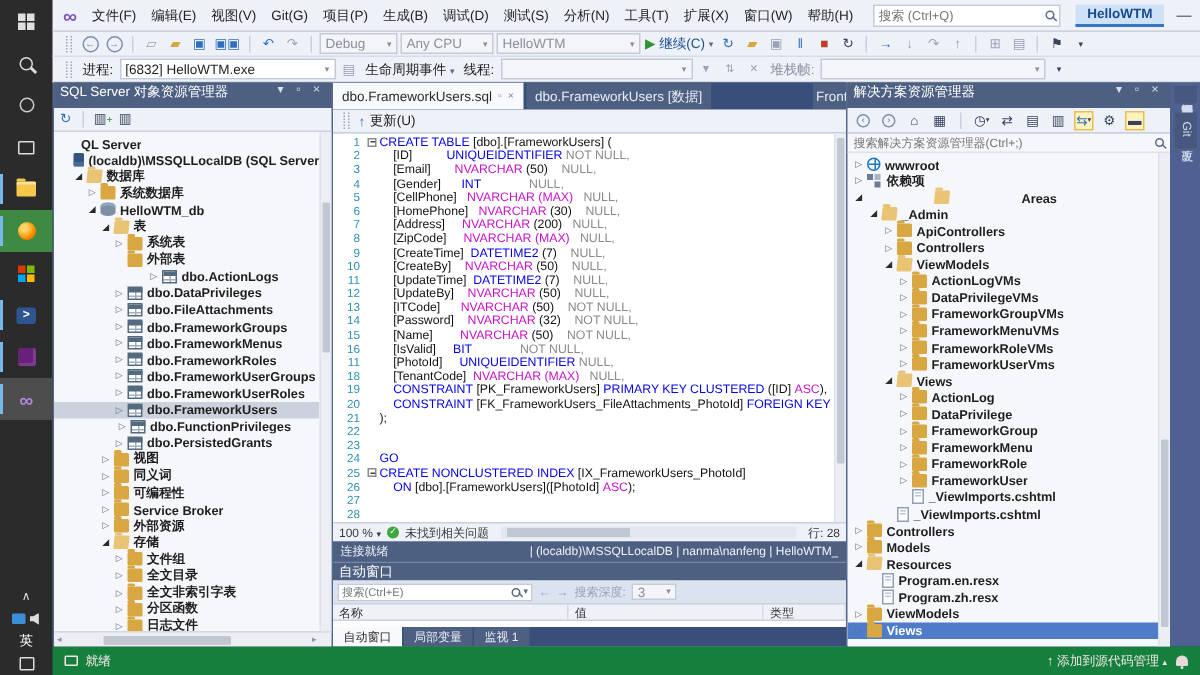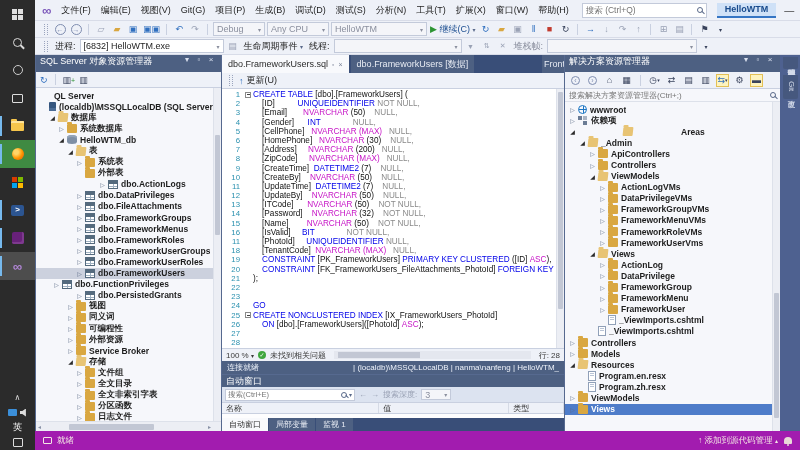--- a/index.html
+++ b/index.html
@@ -161,21 +161,21 @@
   #sol-search{height:13px;background:#f6f7fb;border-bottom:1px solid #dde1ea;display:flex;align-items:center;padding:0 4px;gap:3px;flex:none;}
   #sol-search input{border:0;outline:0;flex:1;font-size:8px;color:#8a8f9e;background:transparent;min-width:0;}
   .toggled{background:#fdf3bf;border:1px solid #e3c056;}
   .solbtn{height:13px;min-width:13px;display:flex;align-items:center;justify-content:center;font-size:9px;color:#39435c;}
 
   
   #rstrip{width:20px;flex:none;background:#4e6190;display:flex;flex-direction:column;align-items:center;padding-top:2px;gap:6px;}
   .vtab{writing-mode:vertical-rl;color:#d5dcea;font-size:8px;background:#46587e;padding:6px 2px;border-radius:0 0 2px 2px;white-space:nowrap;}
 
   
-  #statusbar{height:19px;background:#a21caf;color:#f3e6e4;display:flex;align-items:center;flex:none;padding:0 8px;gap:5px;font-size:8.5px;}
+  #statusbar{height:19px;background:#15803d;color:#f3e6e4;display:flex;align-items:center;flex:none;padding:0 8px;gap:5px;font-size:8.5px;}
   #sb-icon{width:9px;height:7px;border:1.2px solid #f3e6e4;border-radius:1px;}
   #sb-right{margin-left:auto;display:flex;align-items:center;gap:6px;}
   .bell{width:8px;height:7px;background:#e9dad8;border-radius:4px 4px 1px 1px;position:relative;}
   .bell::after{content:"";position:absolute;bottom:-2px;left:3px;width:2px;height:2px;border-radius:50%;background:#e9dad8;}
 
   
   #sqlpanel{width:185px;flex:none;margin-left:1px;}
 </style>
 </head>
 <body>
@@ -429,21 +429,21 @@
               <div class="trow" style="padding-left: 39px;">
                 <span class="exp">▷</span>
                 <span class="ic ic-table"></span>
                 <span class="lbl">dbo.FrameworkUserRoles</span>
               </div>
               <div class="trow sel-gray" style="padding-left: 39px;">
                 <span class="exp">▷</span>
                 <span class="ic ic-table"></span>
                 <span class="lbl">dbo.FrameworkUsers</span>
               </div>
-              <div class="trow" style="padding-left: 16px; align-items: center;">
+              <div class="trow" style="padding-left: 41px; align-items: center;">
                 <span class="exp">▷</span>
                 <span class="ic ic-table"></span>
                 <span class="lbl">dbo.FunctionPrivileges</span>
               </div>
               <div class="trow" style="padding-left: 39px;">
                 <span class="exp">▷</span>
                 <span class="ic ic-table"></span>
                 <span class="lbl">dbo.PersistedGrants</span>
               </div>
               <div class="trow" style="padding-left: 30px;">
@@ -457,26 +457,26 @@
                 <span class="lbl">同义词</span>
               </div>
               <div class="trow" style="padding-left: 30px;">
                 <span class="exp">▷</span>
                 <span class="ic ic-folder"></span>
                 <span class="lbl">可编程性</span>
               </div>
               <div class="trow" style="padding-left: 30px;">
                 <span class="exp">▷</span>
                 <span class="ic ic-folder"></span>
+                <span class="lbl">Service Broker</span>
+              </div>
+              <div class="trow" style="padding-left: 30px;">
+                <span class="exp">▷</span>
+                <span class="ic ic-folder"></span>
                 <span class="lbl">外部资源</span>
-              </div>
-              <div class="trow" style="padding-left: 30px;">
-                <span class="exp">▷</span>
-                <span class="ic ic-folder"></span>
-                <span class="lbl">Service Broker</span>
               </div>
               <div class="trow" style="padding-left: 30px;">
                 <span class="exp open">◢</span>
                 <span class="ic ic-folder-open"></span>
                 <span class="lbl">存储</span>
               </div>
               <div class="trow" style="padding-left: 39px;">
                 <span class="exp">▷</span>
                 <span class="ic ic-folder"></span>
                 <span class="lbl">文件组</span>
@@ -733,20 +733,25 @@
                 <span class="lbl">FrameworkGroup</span>
               </div>
               <div class="trow" style="padding-left: 33px;">
                 <span class="exp">▷</span>
                 <span class="ic ic-folder"></span>
                 <span class="lbl">FrameworkMenu</span>
               </div>
               <div class="trow" style="padding-left: 33px;">
                 <span class="exp">▷</span>
                 <span class="ic ic-folder"></span>
+                <span class="lbl">FrameworkRole</span>
+              </div>
+              <div class="trow" style="padding-left: 33px;">
+                <span class="exp">▷</span>
+                <span class="ic ic-folder"></span>
                 <span class="lbl">FrameworkUser</span>
               </div>
               <div class="trow" style="padding-left: 33px;">
                 <span class="exp"></span>
                 <span class="ic ic-file"></span>
                 <span class="lbl">_ViewImports.cshtml</span>
               </div>
               <div class="trow" style="padding-left: 23px;">
                 <span class="exp"></span>
                 <span class="ic ic-file"></span>

